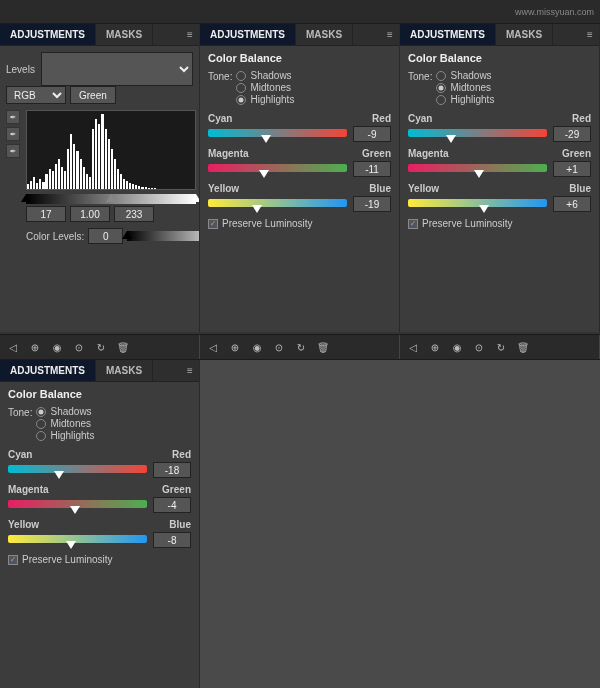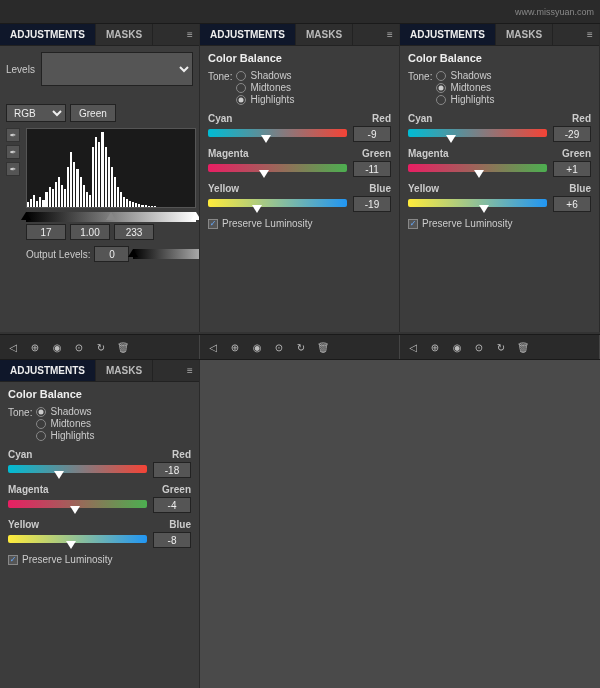--- a/index.html
+++ b/index.html
@@ -66,21 +66,21 @@
     .panel-levels {
       width: 200px;
     }
     .panel-content {
       padding: 6px;
       flex: 1;
     }
     .levels-row1 {
       display: flex;
       align-items: center;
-      margin-bottom: 18px;
+      margin-bottom: 0;
       gap: 4px;
     }
     .levels-label {
       font-size: 10px;
       color: #ccc;
       margin-right: 2px;
     }
     .levels-dropdown {
       flex: 1;
       background: #555;
@@ -485,21 +485,21 @@
             <div class="slider-thumb black"></div>
             <div class="slider-thumb mid"></div>
             <div class="slider-thumb white"></div>
           </div>
           <div class="levels-values-row">
             <input class="levels-value-input" value="17" readonly="" style="">
             <input class="levels-value-input" value="1.00" readonly="" style="">
             <input class="levels-value-input" value="233" readonly="" style="">
           </div>
           <div class="output-levels-row">
-            <span style="font-size:10px;color:#ccc;white-space:nowrap;">Output Levels:</span>
+            <span style="font-size:10px;color:#ccc;white-space:nowrap;">Color Levels:</span>
             <input class="levels-value-input" value="0" readonly="" style="width: 35px;">
             <div class="output-gradient">
               <div class="slider-thumb black"></div>
 
             </div>
 
           </div>
         </div>
       </div>
     </div>

